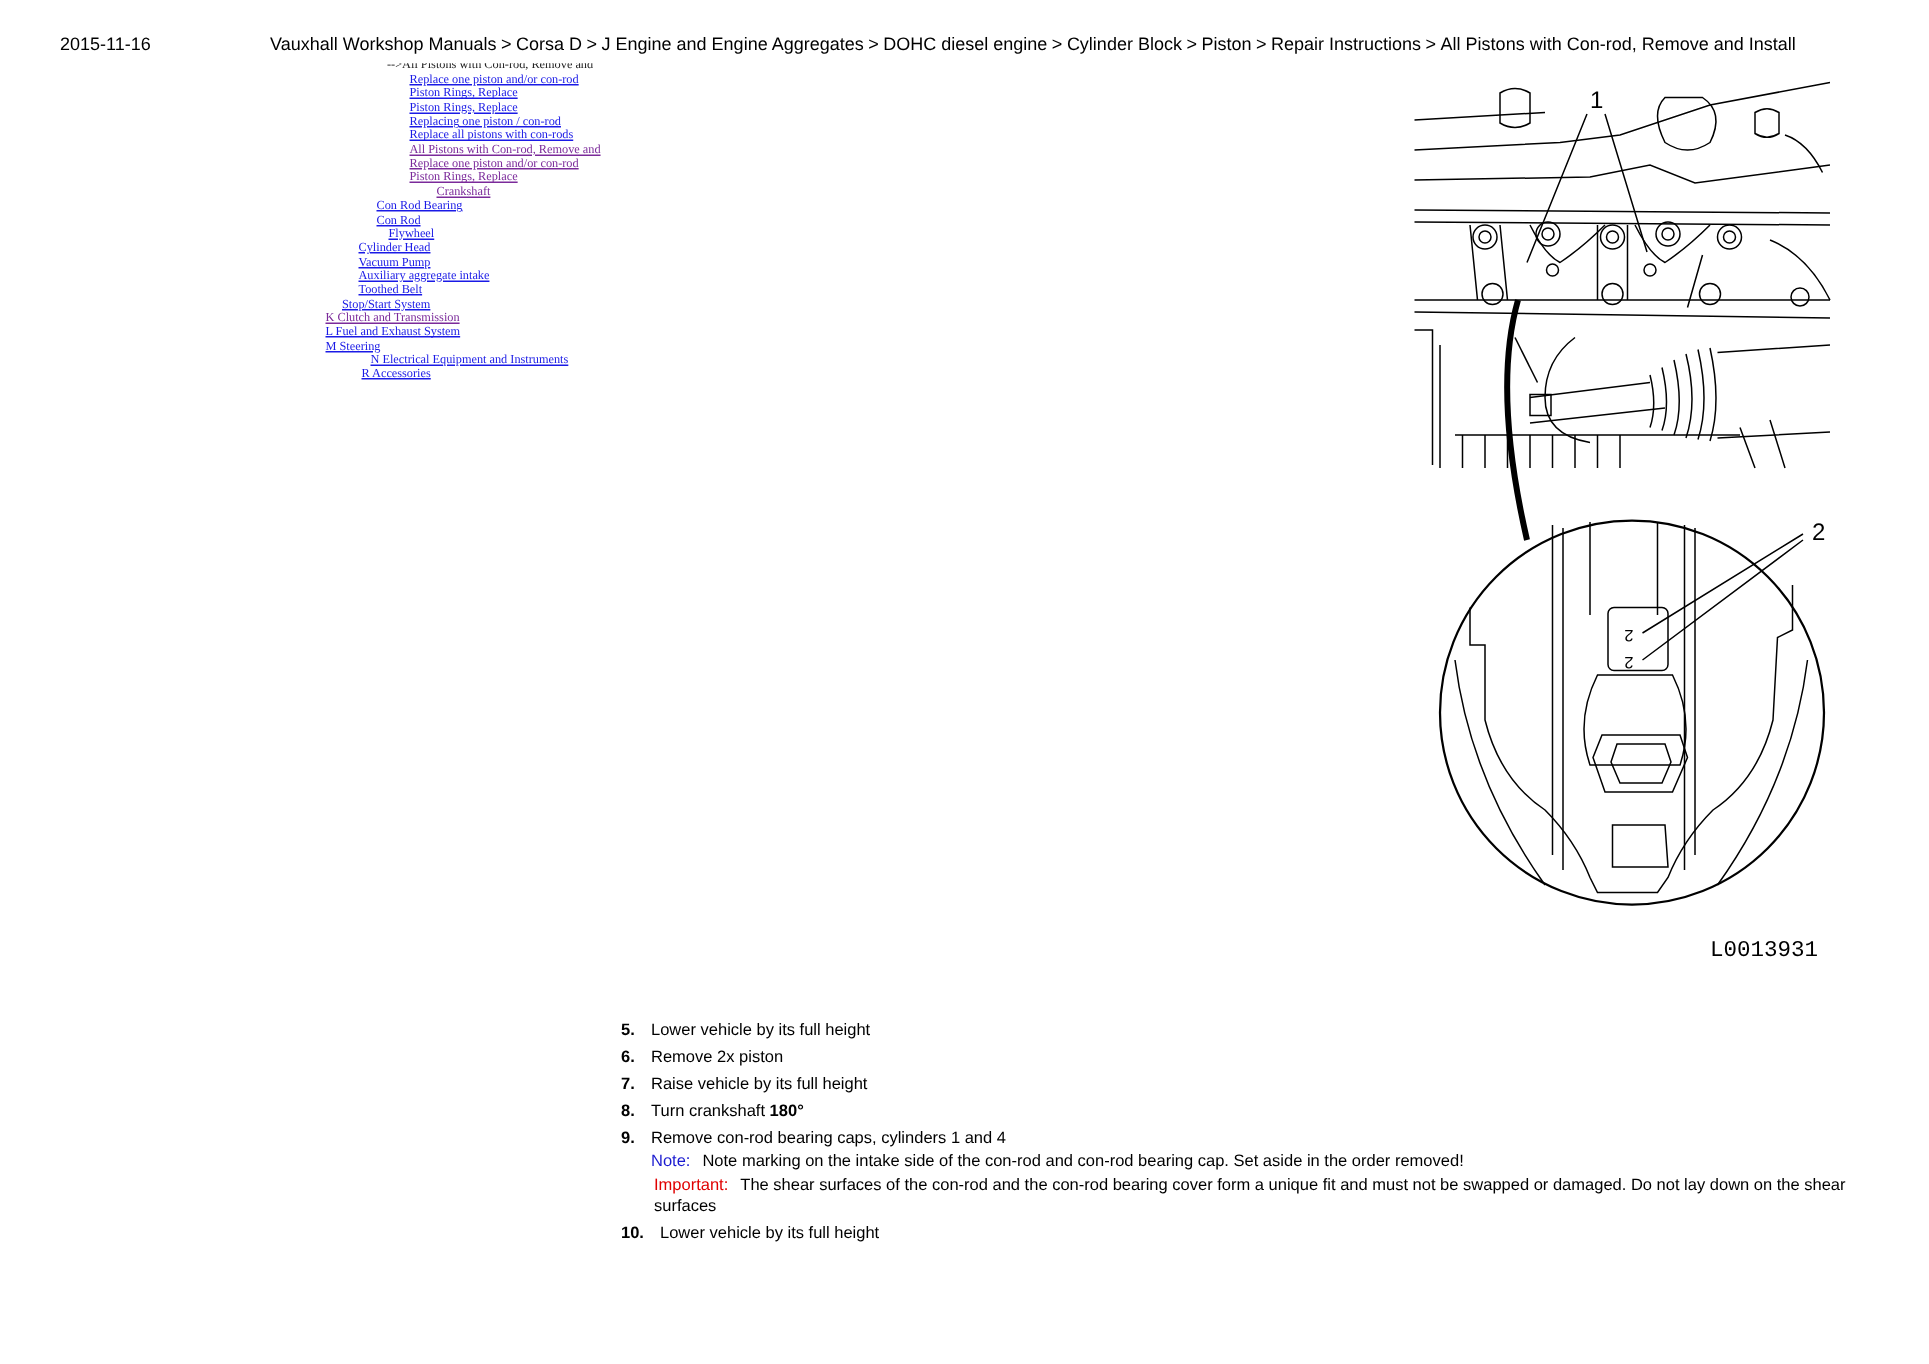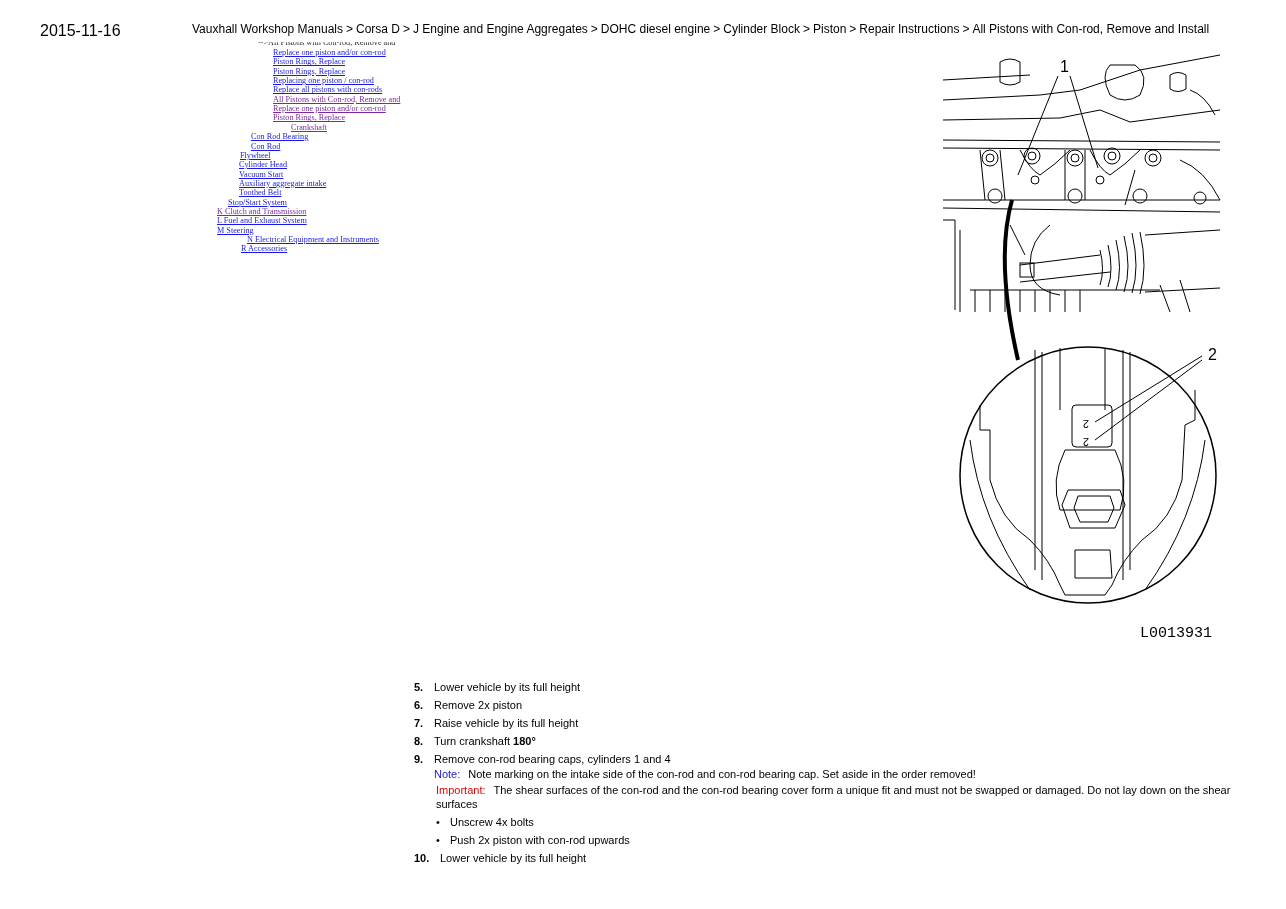--- a/index.html
+++ b/index.html
@@ -1,18 +1,18 @@
 <!DOCTYPE html>
 <html><head>
 <meta charset="utf-8">
 <style>
   html, body { margin: 0; padding: 0; background: #ffffff; }
   body { width: 1286px; height: 909px; position: relative; overflow: hidden; font-family: "Liberation Sans", sans-serif; color: #000; }
-  .hdr-date { position: absolute; left: 40px; top: 22px; font-size: 16px; }
-  .hdr-crumb { position: absolute; left: 192px; top: 22px; font-size: 12px; white-space: nowrap; }
+  .hdr-date { position: absolute; left: 40px; top: 22px; font-size: 12px; }
+  .hdr-crumb { position: absolute; left: 180px; top: 22px; font-size: 12px; white-space: nowrap; }
   .hdr-crumb .sep { margin: 0 3px; }
   .nav { position: absolute; left: 0; top: 38px; font-family: "Liberation Serif", serif; font-size: 8.2px; line-height: 9.35px; }
   .nav .row { position: absolute; white-space: nowrap; }
   .nav a { color: #1a1ae6; text-decoration: underline; cursor: pointer; }
   .nav a.visited { color: #7b2a9a; }
   .nav .cut { color: #222; clip-path: inset(45% 0 0 0); }
   .figure { position: absolute; left: 940px; top: 50px; width: 285px; height: 600px; }
   .steps { position: absolute; left: 414px; top: 680px; width: 820px; font-size: 11px; line-height: 14px; }
   .step { position: relative; padding-left: 20px; margin-bottom: 4px; }
   .step .num { position: absolute; left: 0; font-weight: bold; }
@@ -38,23 +38,23 @@
     <div class="row" style="left: 273px; top: 19.35px;"><a>Piston Rings, Replace</a></div>
     <div class="row" style="left: 273px; top: 28.7px;"><a>Piston Rings, Replace</a></div>
     <div class="row" style="left: 273px; top: 38.05px;"><a>Replacing one piston / con-rod</a></div>
     <div class="row" style="left: 273px; top: 47.4px;"><a>Replace all pistons with con-rods</a></div>
     <div class="row" style="left: 273px; top: 56.75px;"><a class="visited">All Pistons with Con-rod, Remove and</a></div>
     <div class="row" style="left: 273px; top: 66.1px;"><a class="visited">Replace one piston and/or con-rod</a></div>
     <div class="row" style="left: 273px; top: 75.45px;"><a class="visited">Piston Rings, Replace</a></div>
     <div class="row" style="left: 251px; top: 84.8px; margin-left: 40px;"><a class="visited">Crankshaft</a></div>
     <div class="row" style="left: 251px; top: 94.15px;"><a>Con Rod Bearing</a></div>
     <div class="row" style="left: 251px; top: 103.5px;"><a>Con Rod</a></div>
-    <div class="row" style="left: 240px; top: 112.85px;"><a>Flywheel</a></div>
+    <div class="row" style="left: 259px; top: 112.85px;"><a>Flywheel</a></div>
     <div class="row" style="left: 239px; top: 122.2px;"><a>Cylinder Head</a></div>
-    <div class="row" style="left: 239px; top: 131.55px;"><a>Vacuum Start</a></div>
+    <div class="row" style="left: 239px; top: 131.55px;"><a>Vacuum Pump</a></div>
     <div class="row" style="left: 239px; top: 140.9px;"><a>Auxiliary aggregate intake</a></div>
     <div class="row" style="left: 239px; top: 150.25px;"><a>Toothed Belt</a></div>
     <div class="row" style="left: 228px; top: 159.6px;"><a>Stop/Start System</a></div>
     <div class="row" style="left: 217px; top: 168.95px;"><a class="visited">K Clutch and Transmission</a></div>
     <div class="row" style="left: 217px; top: 178.3px;"><a>L Fuel and Exhaust System</a></div>
     <div class="row" style="left: 217px; top: 187.65px;"><a>M Steering</a></div>
     <div class="row" style="left: 217px; top: 197px; margin-left: 30px;"><a>N Electrical Equipment and Instruments</a></div>
     <div class="row" style="left: 217px; top: 206.35px; padding-left: 24px;"><a>R Accessories</a></div>
   </div>
 
@@ -149,22 +149,18 @@
   </div>
   <div class="step">
     <span class="num">9.</span>
     <span>Remove con-rod bearing caps, cylinders 1 and 4</span>
     <div class="note">
       <span class="note-label">Note:</span><span>Note marking on the intake side of the con-rod and con-rod bearing cap. Set aside in the order removed!</span>
     </div>
     <div class="important">
       <span class="imp-label">Important:</span><span>The shear surfaces of the con-rod and the con-rod bearing cover form a unique fit and must not be swapped or damaged. Do not lay down on the shear surfaces</span>
     </div>
-    <ul class="bullets">
-      <li>Unscrew 4x bolts</li>
-      <li>Push 2x piston with con-rod upwards</li>
-    </ul>
   </div>
   <div class="step wide">
     <span class="num">10.</span>
     <span>Lower vehicle by its full height</span>
   </div>
 </div>
 
 </body></html>

